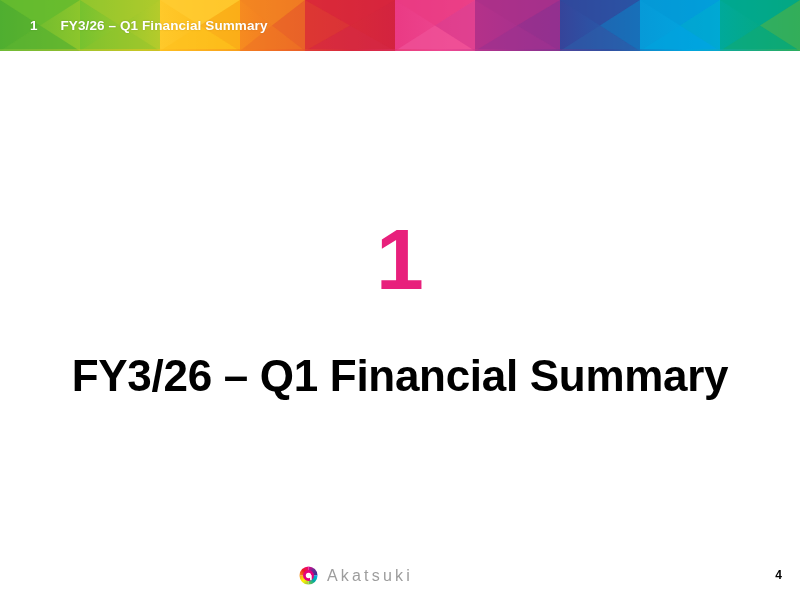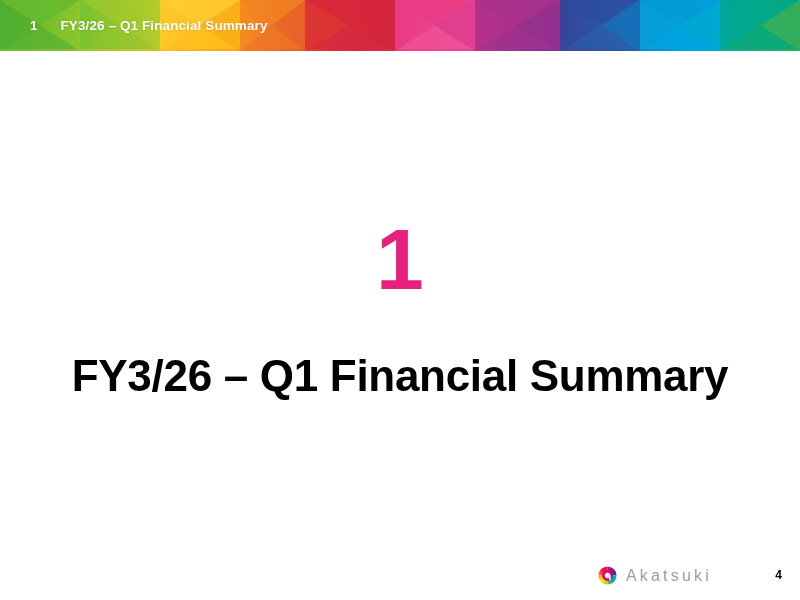--- a/index.html
+++ b/index.html
@@ -106,21 +106,21 @@
   }
 
   
   .footer-logo {
     position: absolute;
     left: 0;
     top: 566px;
     width: 712px;
     display: flex;
     align-items: center;
-    justify-content: flex-end;
+    justify-content: center;
     gap: 9px;
   }
   .logo-mark {
     width: 19px;
     height: 19px;
     display: block;
   }
   .logo-word {
     color: #9d9d9d;
     font-size: 16px;

